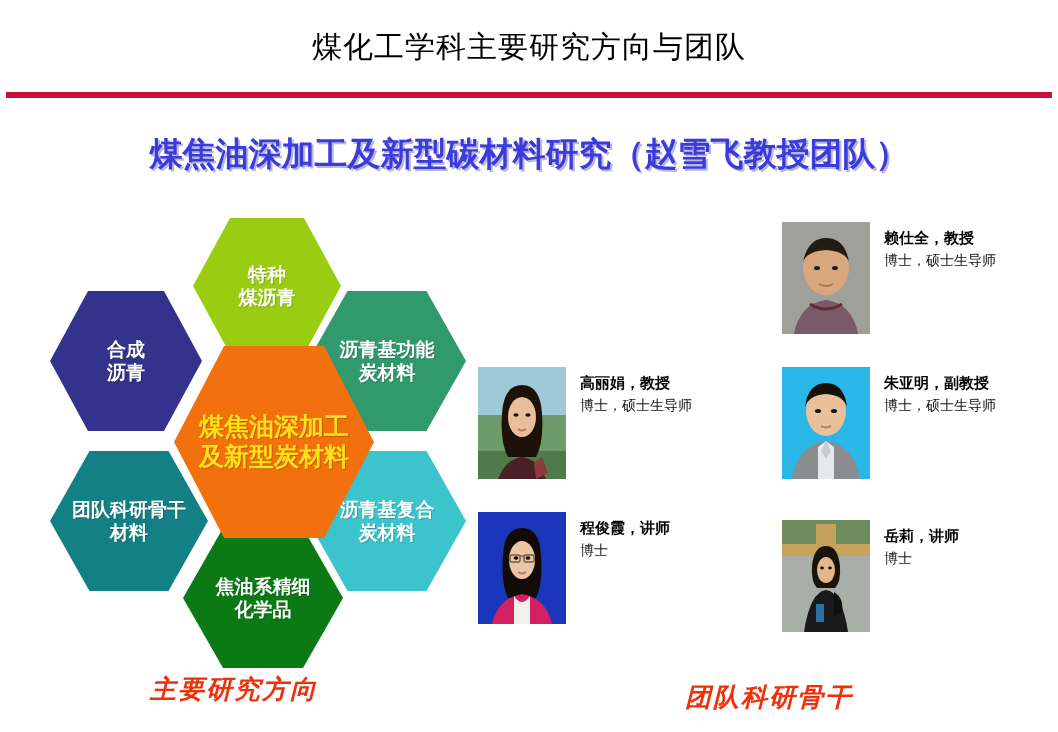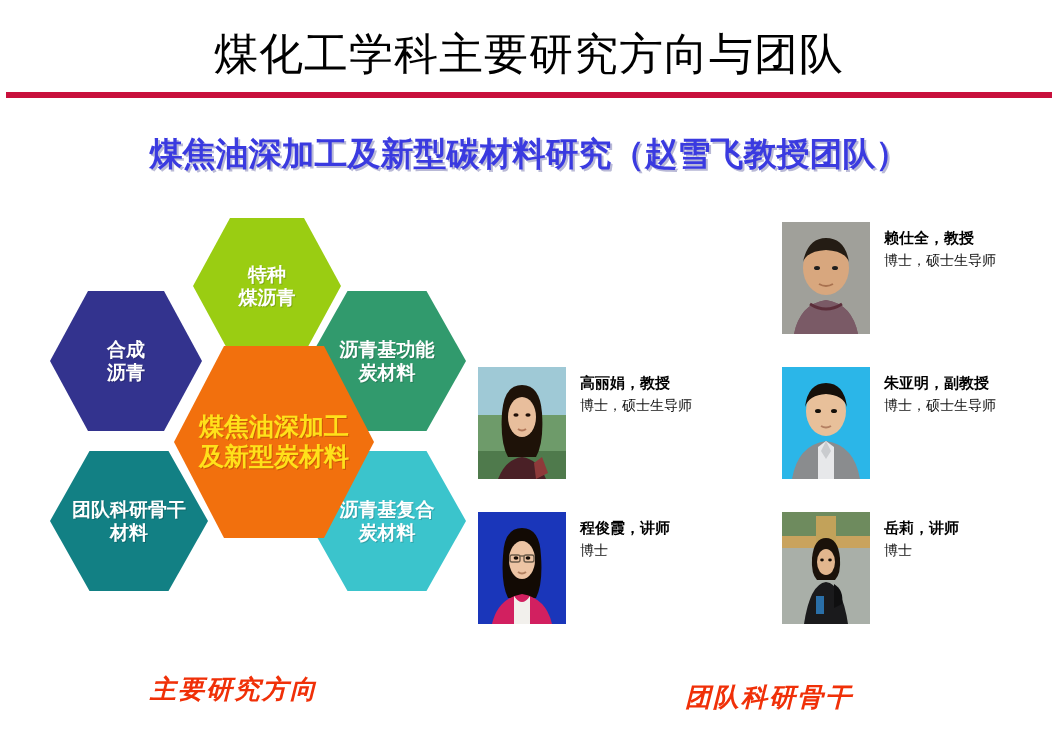--- a/index.html
+++ b/index.html
@@ -7,21 +7,21 @@
     width:1058px;height:732px;background:#ffffff;
     font-family:"Liberation Sans","DejaVu Sans",sans-serif;
     overflow:hidden;position:relative;
   }
   .slide{position:relative;width:1058px;height:732px;background:#fff;}
 
   
   .page-title{
     position:absolute;left:0;top:30px;width:1058px;text-align:center;
     font-family:"DejaVu Sans","Liberation Sans",sans-serif;
-    font-size:44px;font-weight:400;color:#000;letter-spacing:1px;
+    font-size:30px;font-weight:400;color:#000;letter-spacing:1px;
     line-height:1.1;
   }
   .title-rule{
     position:absolute;left:6px;top:92px;width:1046px;height:6px;background:#C8103C;
   }
 
   
   .subtitle{
     position:absolute;left:0;top:132px;width:1058px;text-align:center;
     font-family:"DejaVu Sans","Liberation Sans",sans-serif;
@@ -101,20 +101,26 @@
       </div>
     </div>
 
     <div class="hex hex-outer" style="left:268px;top:243px;width:158px;height:140px;background:#3BC4CC;">
       <div>
         <span>沥青基复合</span>
         <span>炭材料</span>
       </div>
     </div>
 
+    <div class="hex hex-outer" style="left:143px;top:320px;width:160px;height:140px;background:#0B7A14;">
+      <div>
+        <span>焦油系精细</span>
+        <span>化学品</span>
+      </div>
+    </div>
 
     <div class="hex hex-outer" style="left:10px;top:243px;width:158px;height:140px;background:#128084;">
       <div>
         <span>团队科研骨干</span>
         <span>材料</span>
       </div>
     </div>
 
     <div class="hex hex-center" style="left:134px;top:138px;width:200px;height:192px;background:#F2700D;">
       <div>
@@ -213,21 +219,21 @@
           <path d="M14 112 q6 -26 30 -30 q24 4 30 30z" fill="#D22060"></path>
           <path d="M36 84 q8 12 16 0 l0 28 l-16 0z" fill="#F2F0EC"></path>
         </svg>
       </div>
       <div class="pinfo">
         <div class="pname">程俊霞，讲师</div>
         <div class="pdeg">博士</div>
       </div>
     </div>
 
-    <div class="person" style="left:312px;top:300px;">
+    <div class="person" style="left:312px;top:308px;">
       <div class="photo" style="background:#9FA7A8;">
         <svg viewBox="0 0 88 112" preserveAspectRatio="none" aria-hidden="true">
           <rect x="0" y="0" width="88" height="112" fill="#A8ADA6"></rect>
           <rect x="0" y="0" width="88" height="30" fill="#6E8B5E"></rect>
           <rect x="0" y="24" width="88" height="16" fill="#C9A35E"></rect>
           <rect x="0" y="36" width="88" height="76" fill="#A9AFA8"></rect>
           <rect x="34" y="4" width="20" height="26" fill="#C2A25A"></rect>
           <ellipse cx="44" cy="48" rx="13" ry="16" fill="#E2B68E"></ellipse>
           <path d="M30 46 q2 -20 14 -20 q12 0 14 20 q1 16 -5 22 l-18 0 q-6 -6 -5 -22z" fill="#1B120A"></path>
           <ellipse cx="44" cy="50" rx="9" ry="13" fill="#E2B68E"></ellipse>

